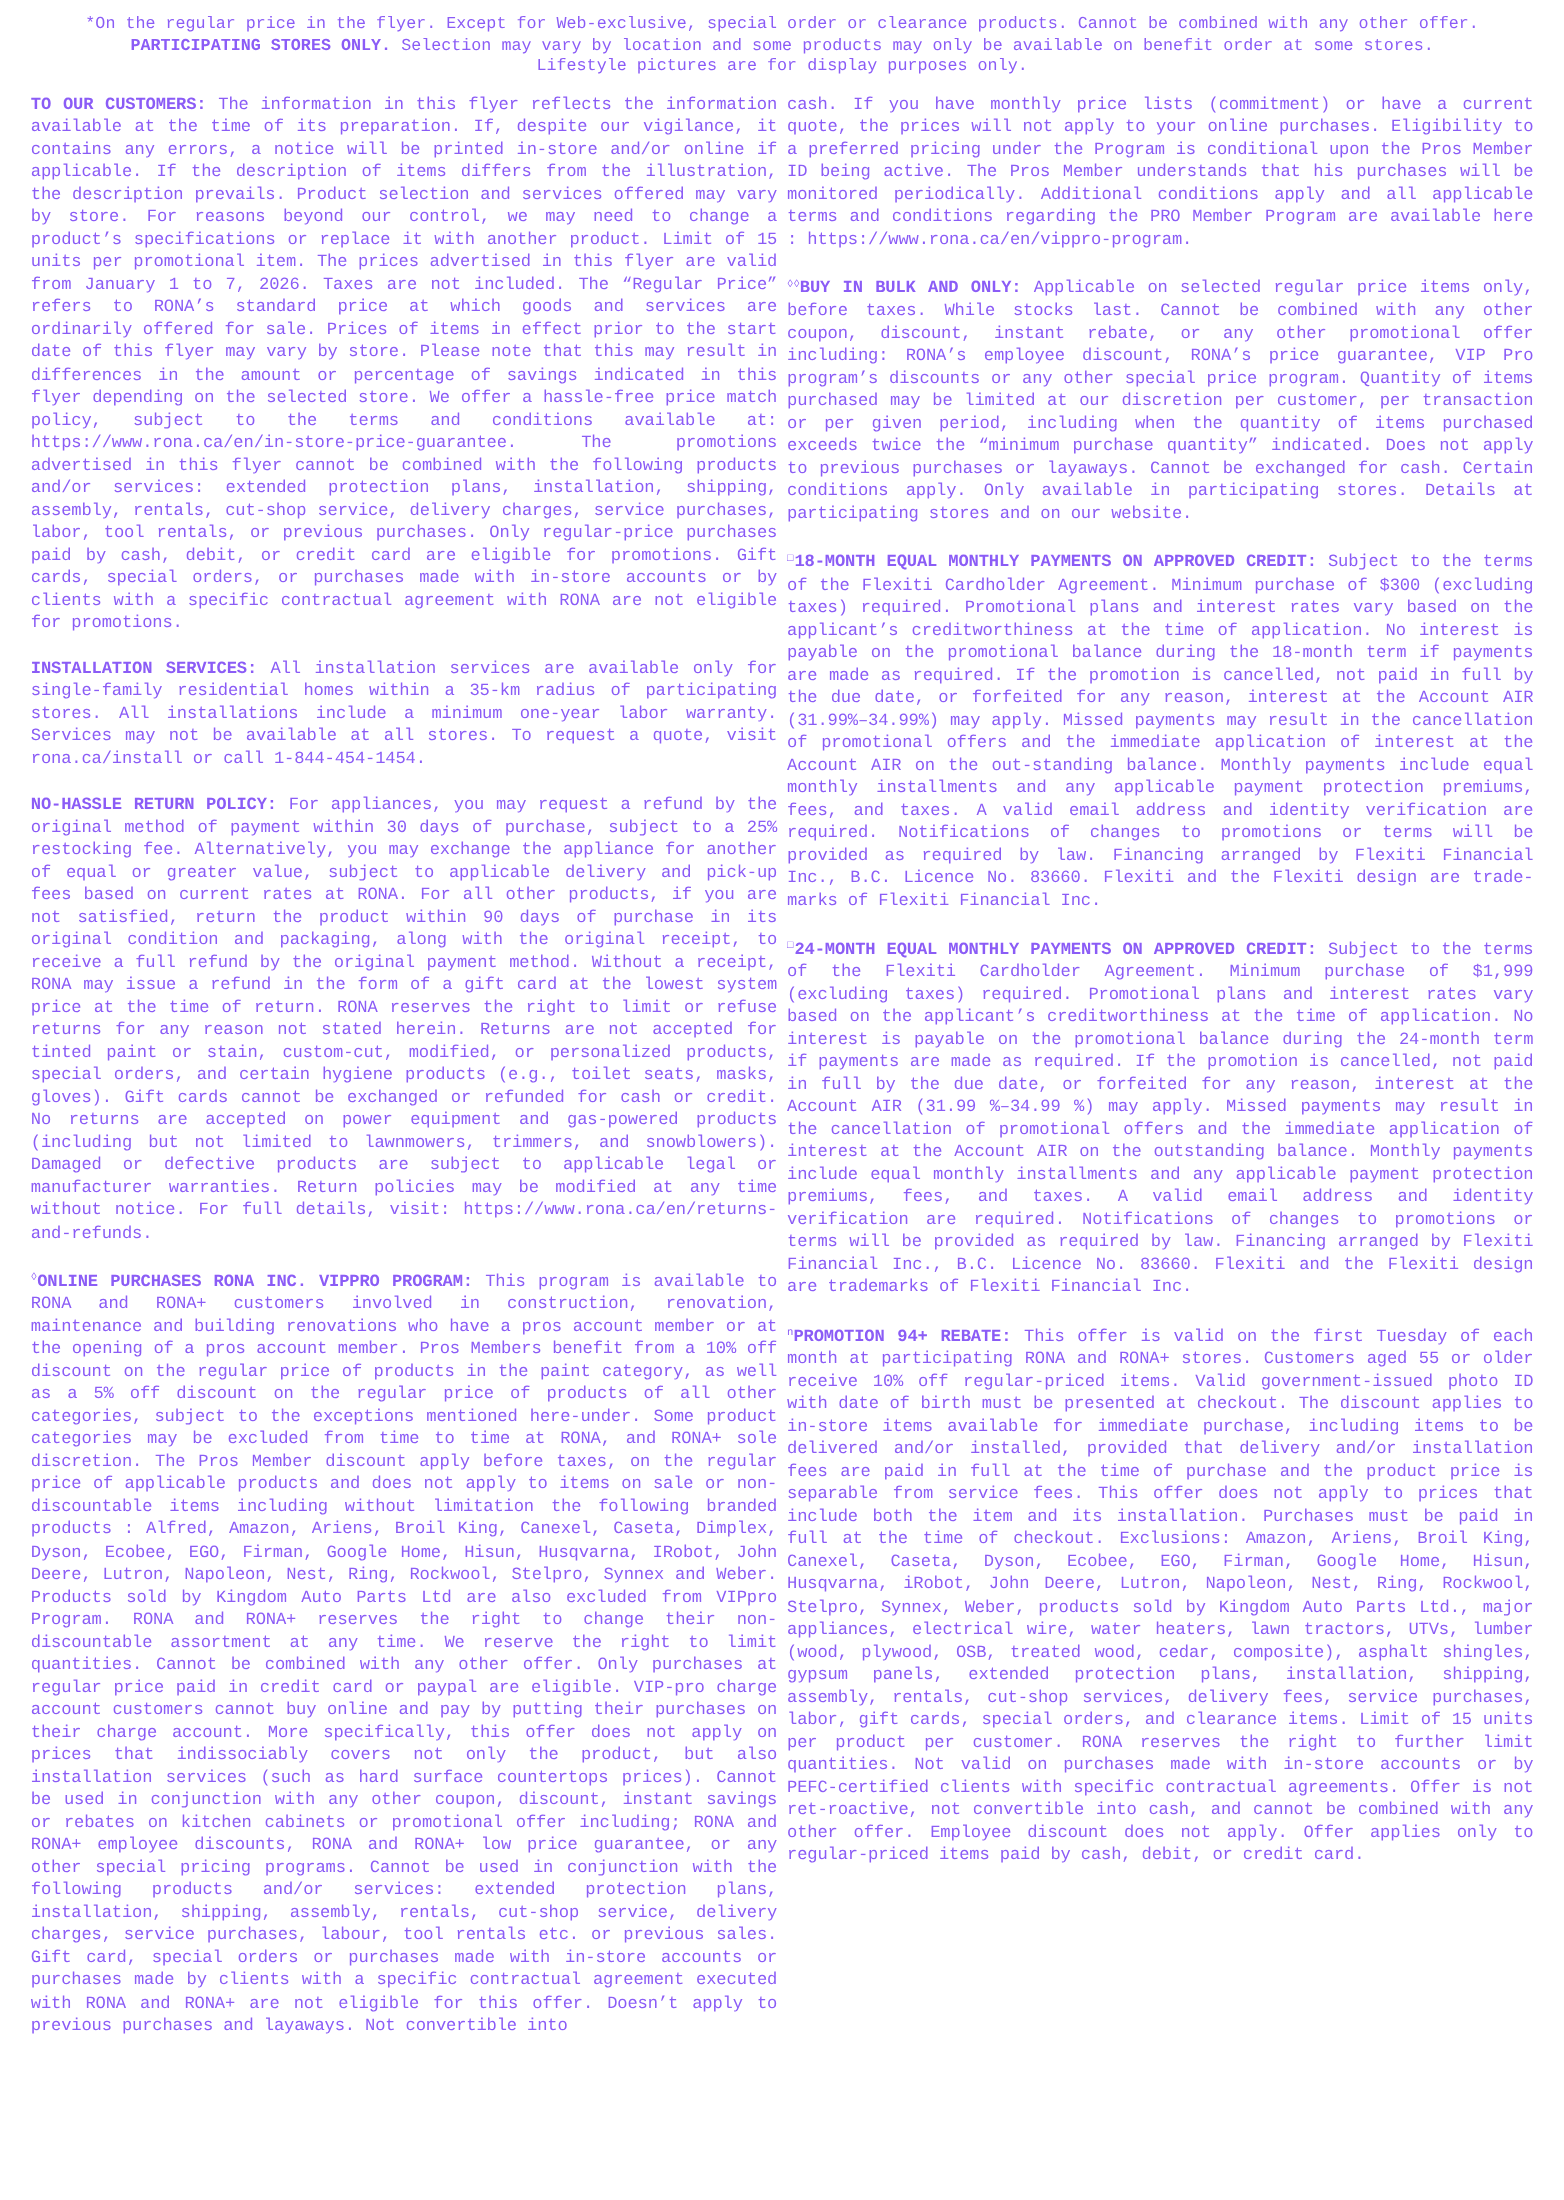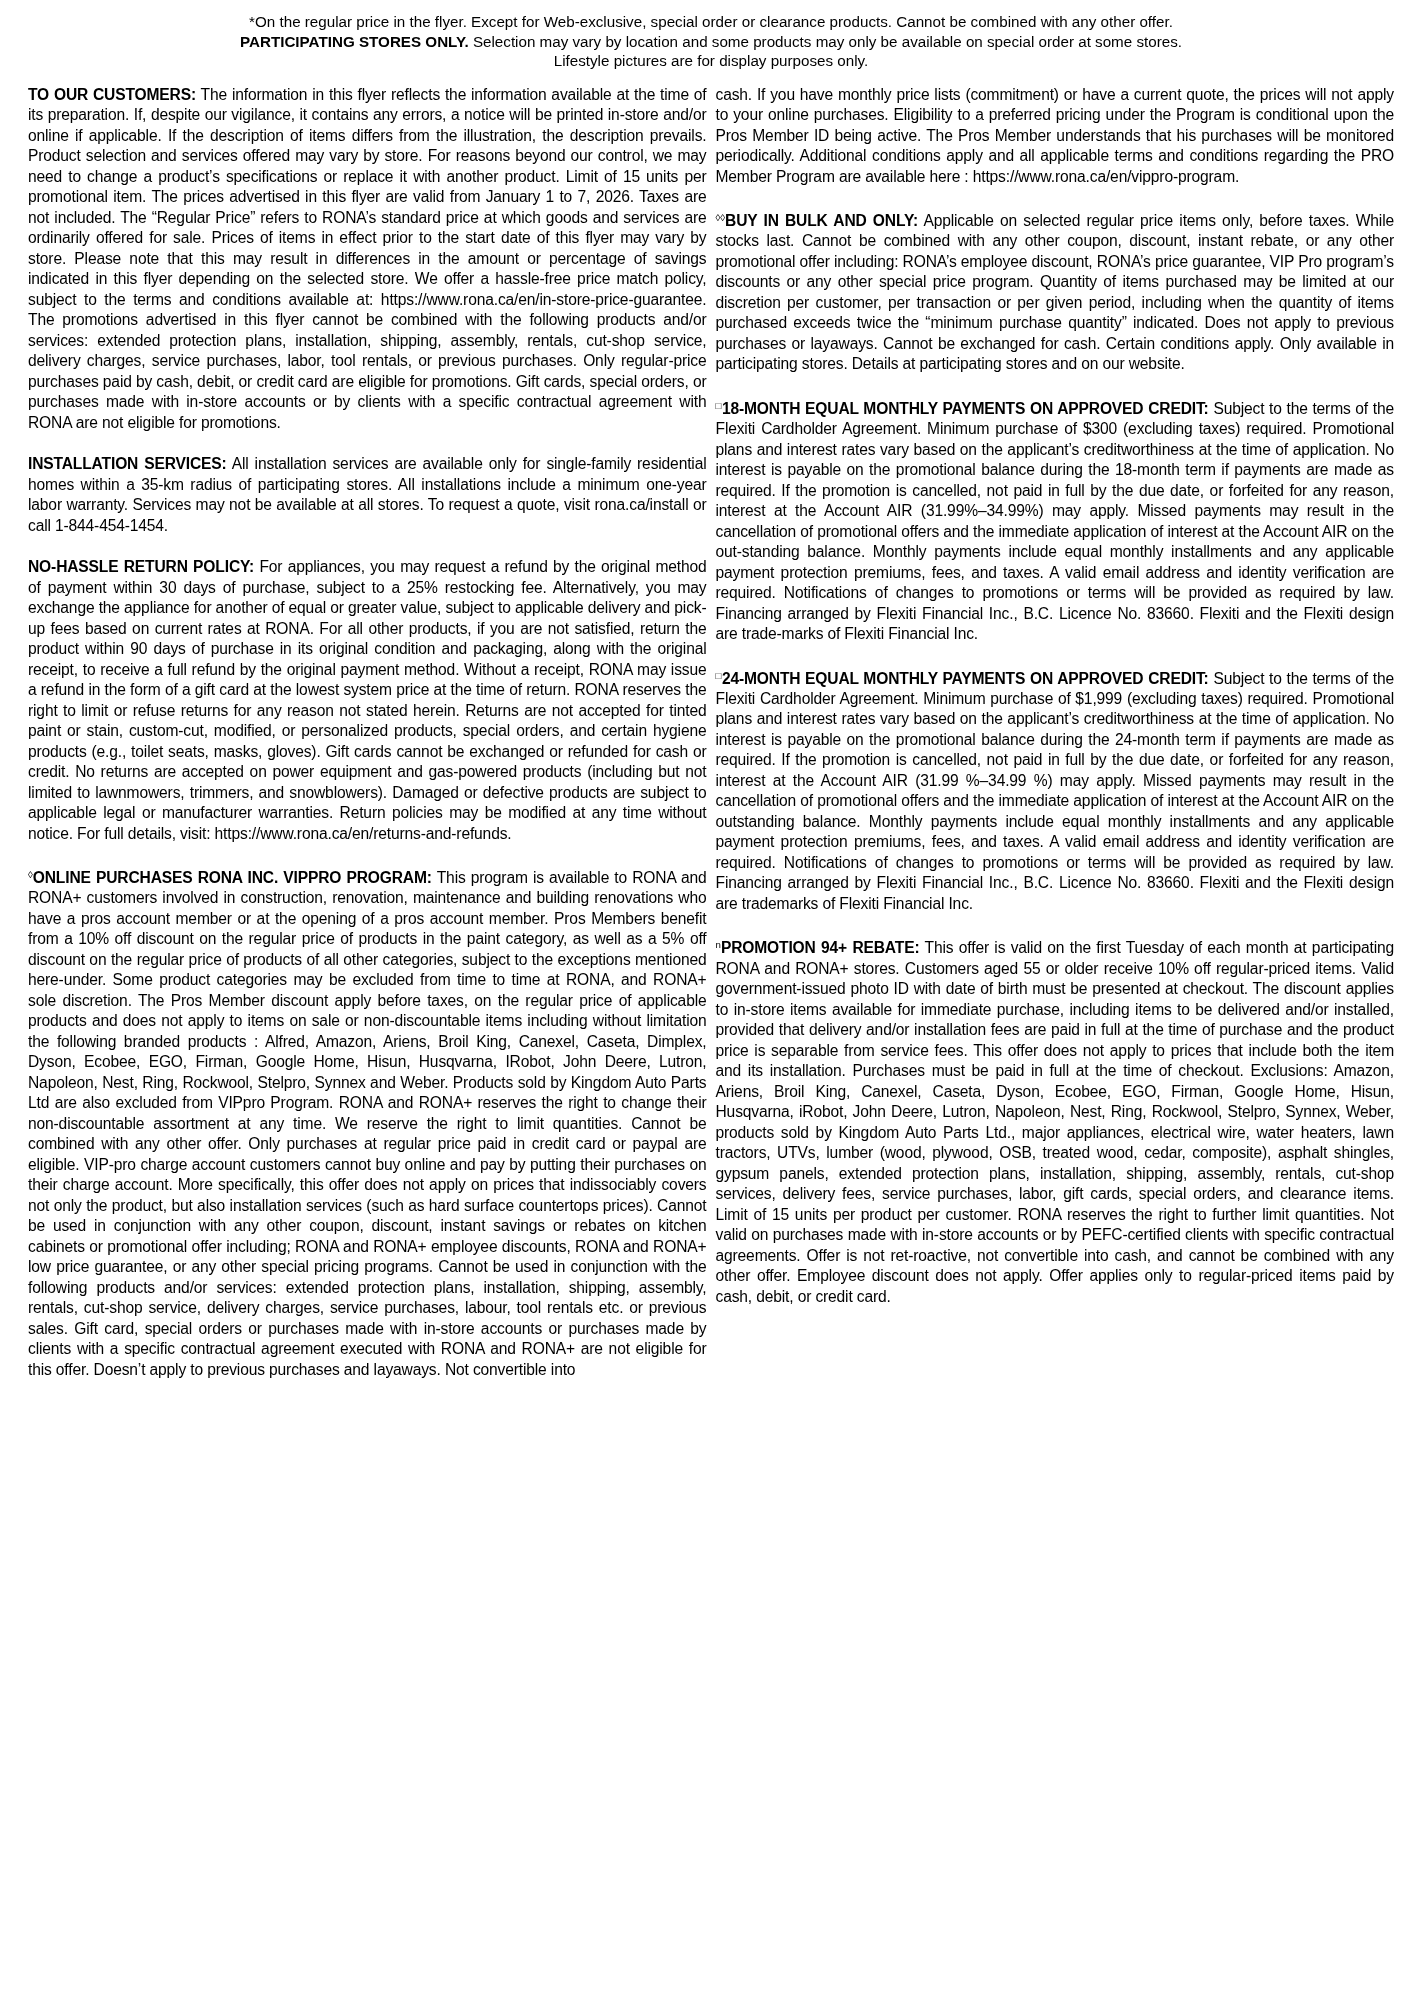--- a/index.html
+++ b/index.html
@@ -1,22 +1,22 @@
 <!DOCTYPE html>
 <html lang="en"><head>
 <meta charset="utf-8">
 <style>
   html, body { margin: 0; padding: 0; background: #ffffff; }
   .page {
     width: 1422px;
     height: 2000px;
     box-sizing: border-box;
     background: #ffffff;
-    color: #000000;
-    font-family: Liberation Sans, sans-serif;
+    color: #8b5cf6;
+    font-family: Liberation Mono, monospace;
     padding: 12px 28px 10px 28px;
     overflow: hidden;
   }
   .top-notes {
     text-align: center;
     font-size: 15.2px;
     line-height: 19.5px;
     margin-bottom: 14px;
   }
   .top-notes p { margin: 0; }
@@ -43,21 +43,21 @@
     letter-spacing: 0;
   }
 </style>
 </head>
 <body>
 
 <div class="page">
 
   <header class="top-notes">
     <p class="note"><span>*On the regular price in the flyer. Except for Web-exclusive, special order or clearance products. Cannot be combined with any other offer.</span></p>
-    <p class="note"><strong class="head">PARTICIPATING STORES ONLY.</strong> <span>Selection may vary by location and some products may only be available on special order at some stores.</span></p>
+    <p class="note"><strong class="head">PARTICIPATING STORES ONLY.</strong> <span>Selection may vary by location and some products may only be available on benefit order at some stores.</span></p>
     <p class="note"><span>Lifestyle pictures are for display purposes only.</span></p>
   </header>
 
   <main class="columns">
 
     <section class="col">
 
       <p class="para">
         <strong class="head">TO OUR CUSTOMERS:</strong>
         <span>The information in this flyer reflects the information available at the time of its preparation. If, despite our vigilance, it contains any errors, a notice will be printed in-store and/or online if applicable. If the description of items differs from the illustration, the description prevails. Product selection and services offered may vary by store. For reasons beyond our control, we may need to change a product’s specifications or replace it with another product. Limit of 15 units per promotional item. The prices advertised in this flyer are valid from January 1 to 7, 2026. Taxes are not included. The “Regular Price” refers to RONA’s standard price at which goods and services are ordinarily offered for sale. Prices of items in effect prior to the start date of this flyer may vary by store. Please note that this may result in differences in the amount or percentage of savings indicated in this flyer depending on the selected store. We offer a hassle-free price match policy, subject to the terms and conditions available at: https://www.rona.ca/en/in-store-price-guarantee. The promotions advertised in this flyer cannot be combined with the following products and/or services: extended protection plans, installation, shipping, assembly, rentals, cut-shop service, delivery charges, service purchases, labor, tool rentals, or previous purchases. Only regular-price purchases paid by cash, debit, or credit card are eligible for promotions. Gift cards, special orders, or purchases made with in-store accounts or by clients with a specific contractual agreement with RONA are not eligible for promotions.</span>

